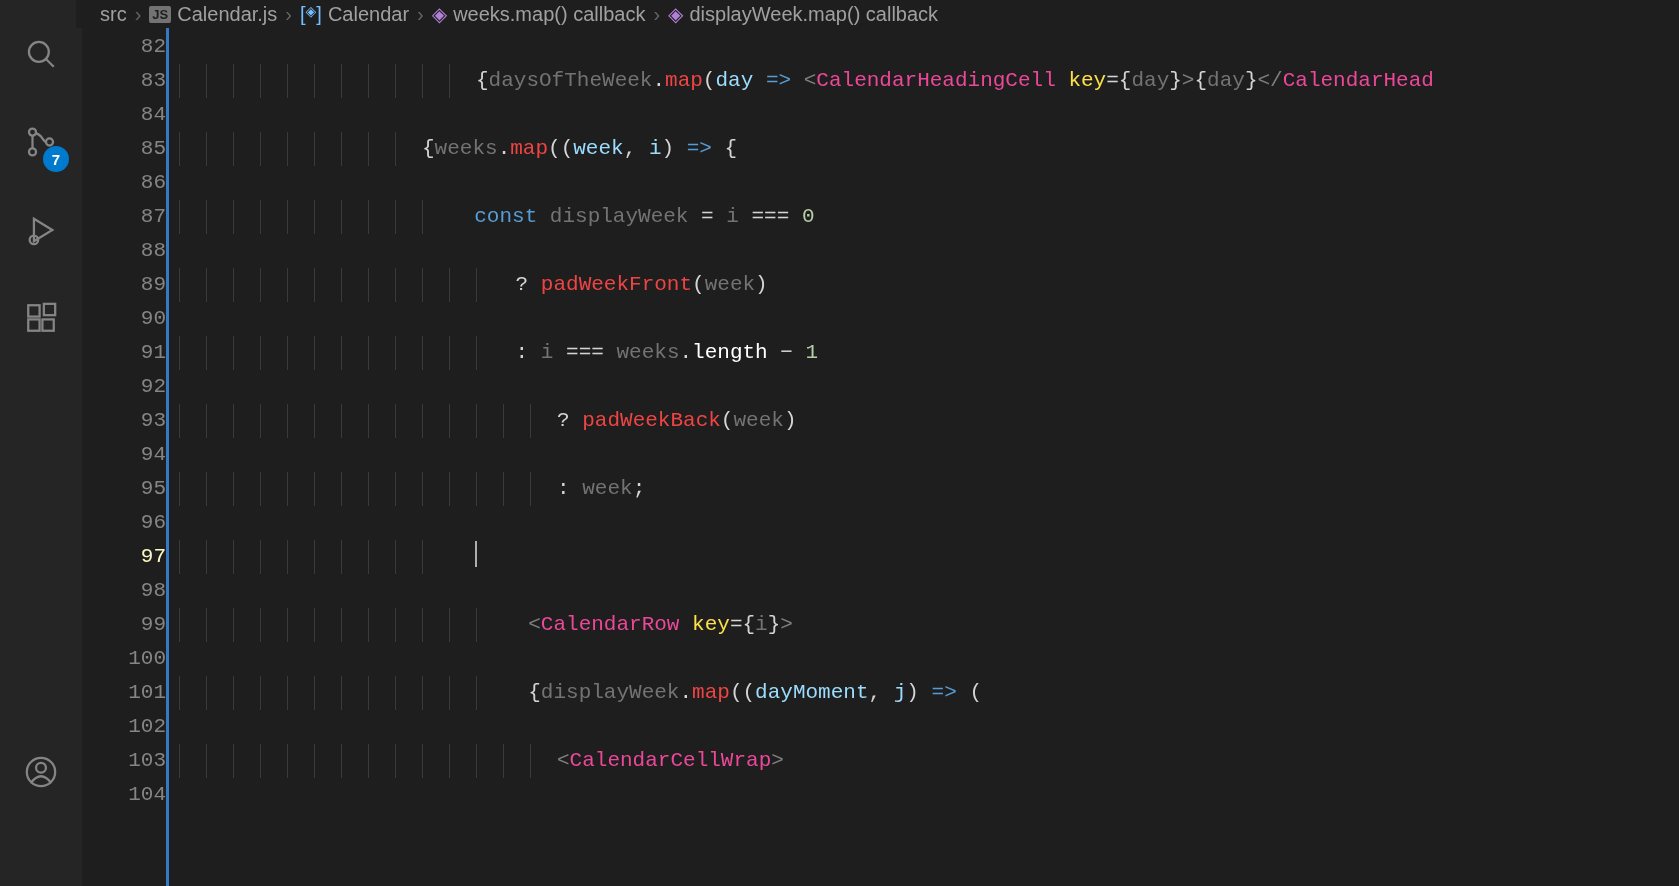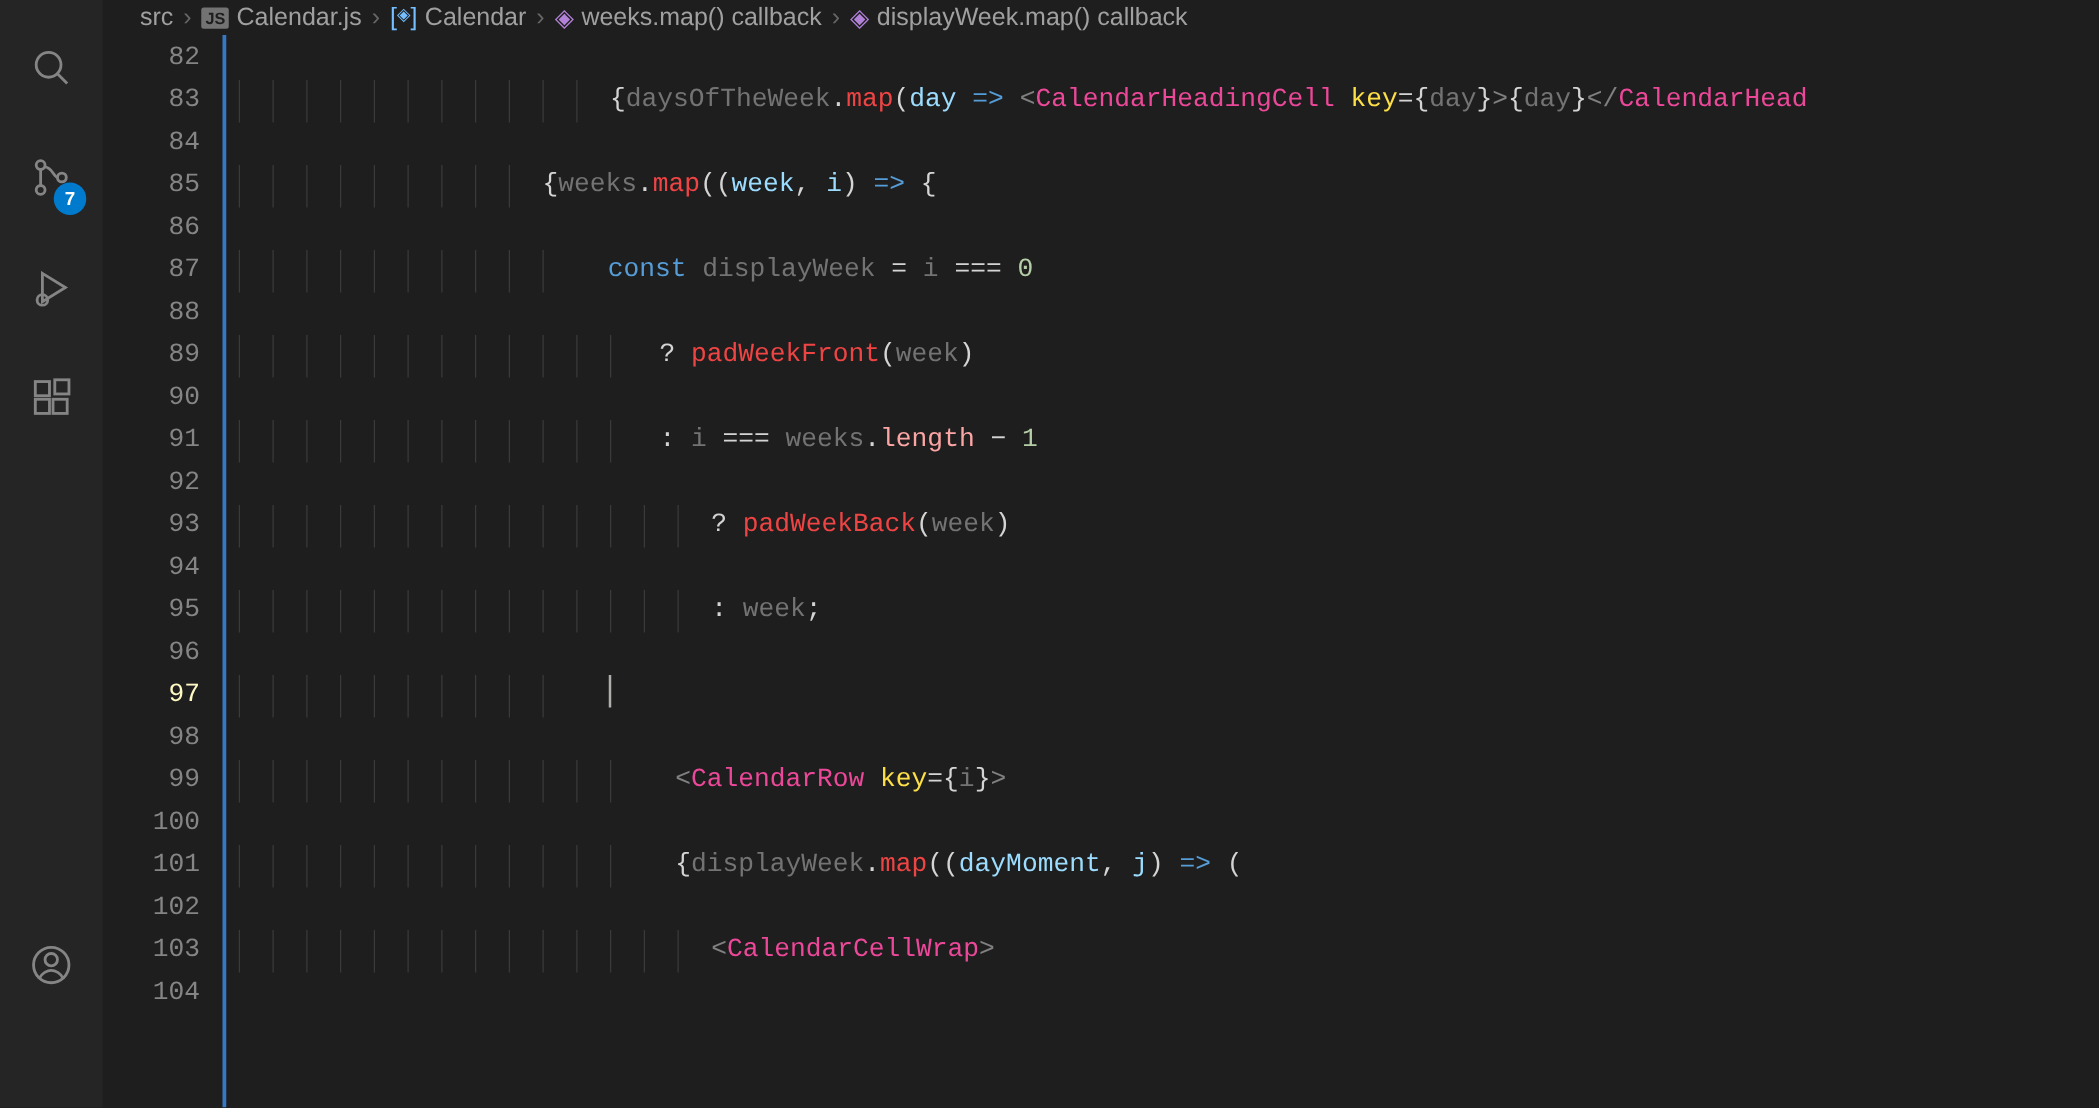--- a/index.html
+++ b/index.html
@@ -50,21 +50,21 @@
   width: 26px;
   height: 26px;
   display: flex;
   align-items: center;
   justify-content: center;
   font-family: -apple-system, sans-serif;
 }
 
 .main {
   position: absolute;
-  left: 88px;
+  left: 76px;
   top: 0;
   right: 0;
   height: 100%;
   display: flex;
   flex-direction: column;
 }
 
 .breadcrumbs {
   height: 28px;
   display: flex;
@@ -82,21 +82,20 @@
 .bc-icon { display: inline-flex; }
 
 .editor-area {
   flex: 1;
   display: flex;
   overflow: hidden;
 }
 .gutter {
   width: 90px;
   text-align: right;
-  padding-right: 18px;
   color: #858585;
   font-size: 21px;
   line-height: 34px;
   user-select: none;
   padding-top: 2px;
 }
 .gutter .ln { height: 34px; }
 .gutter .current { color: #fef9c3; }
 
 .code-col {
@@ -119,21 +118,21 @@
 
 .p   { color: #d4d4d4; }   
 .kw  { color: #569cd6; }   
 .ret { color: #c586c0; }   
 .var { color: #737373; }   
 .prm { color: #9cdcfe; }   
 .fn  { color: #ef4444; }   
 .cmp { color: #ec4899; }   
 .num { color: #b5cea8; }
 .op  { color: #d4d4d4; }
-.prop{ color: #fca5a5; }
+.prop{ color: #ffffff; }
 .jsxb{ color: #808080; }   
 .attr{ color: #fde047; }
 
 .cursor-caret {
   display:inline-block;
   width:2px; height:26px;
   background:#aeafad;
   vertical-align:middle;
   position:relative; top:-2px;
   margin-left:1px;

